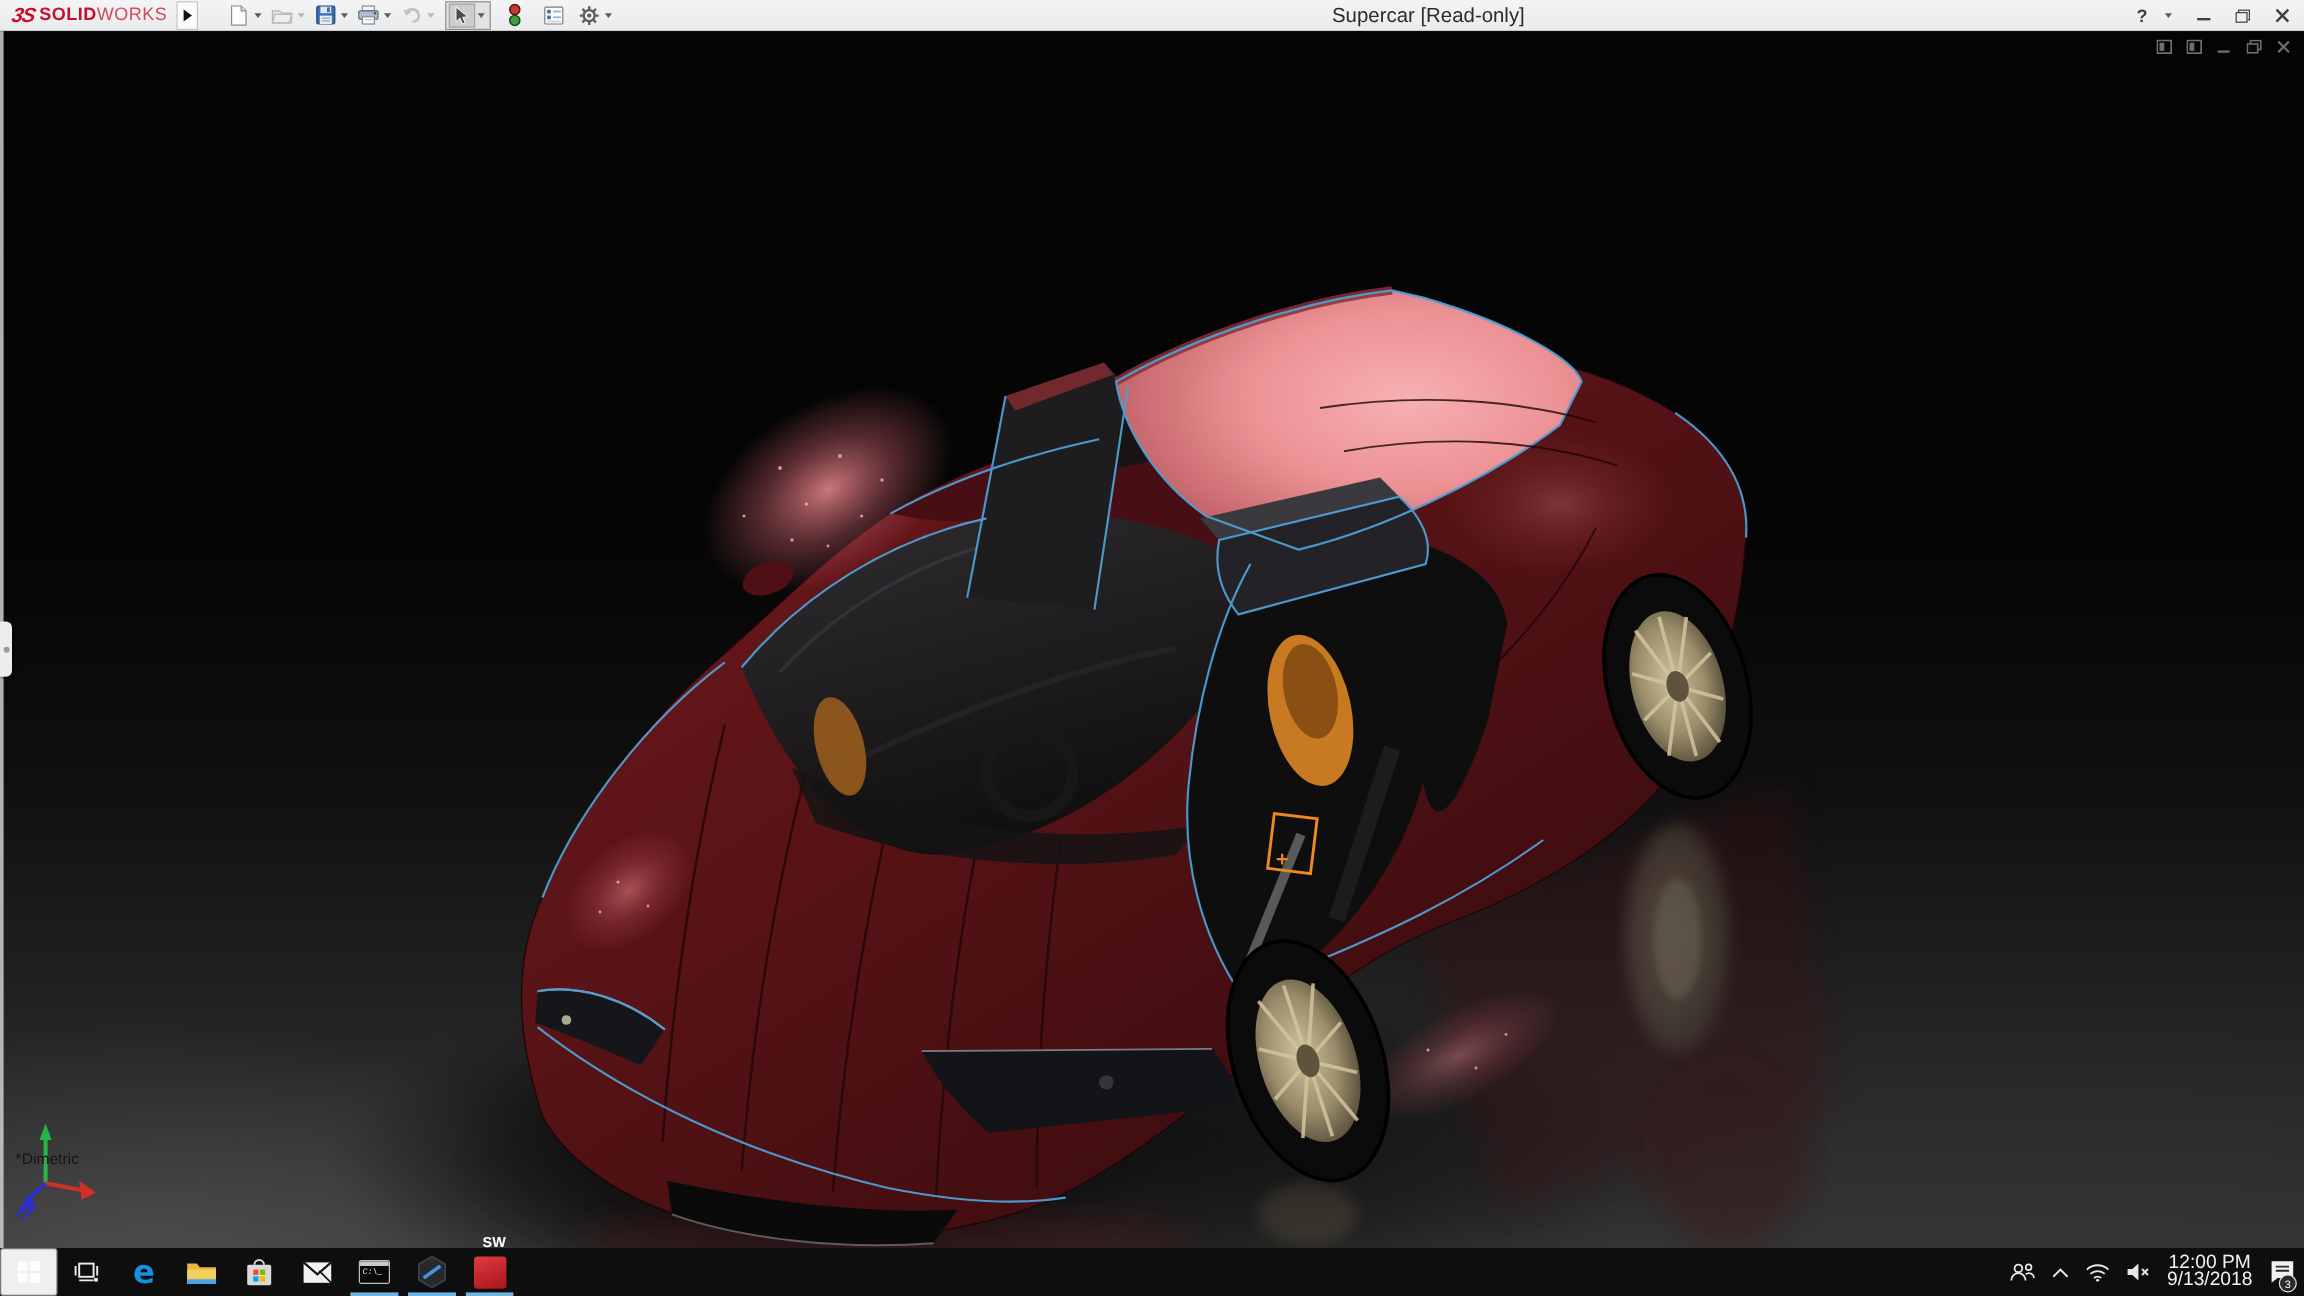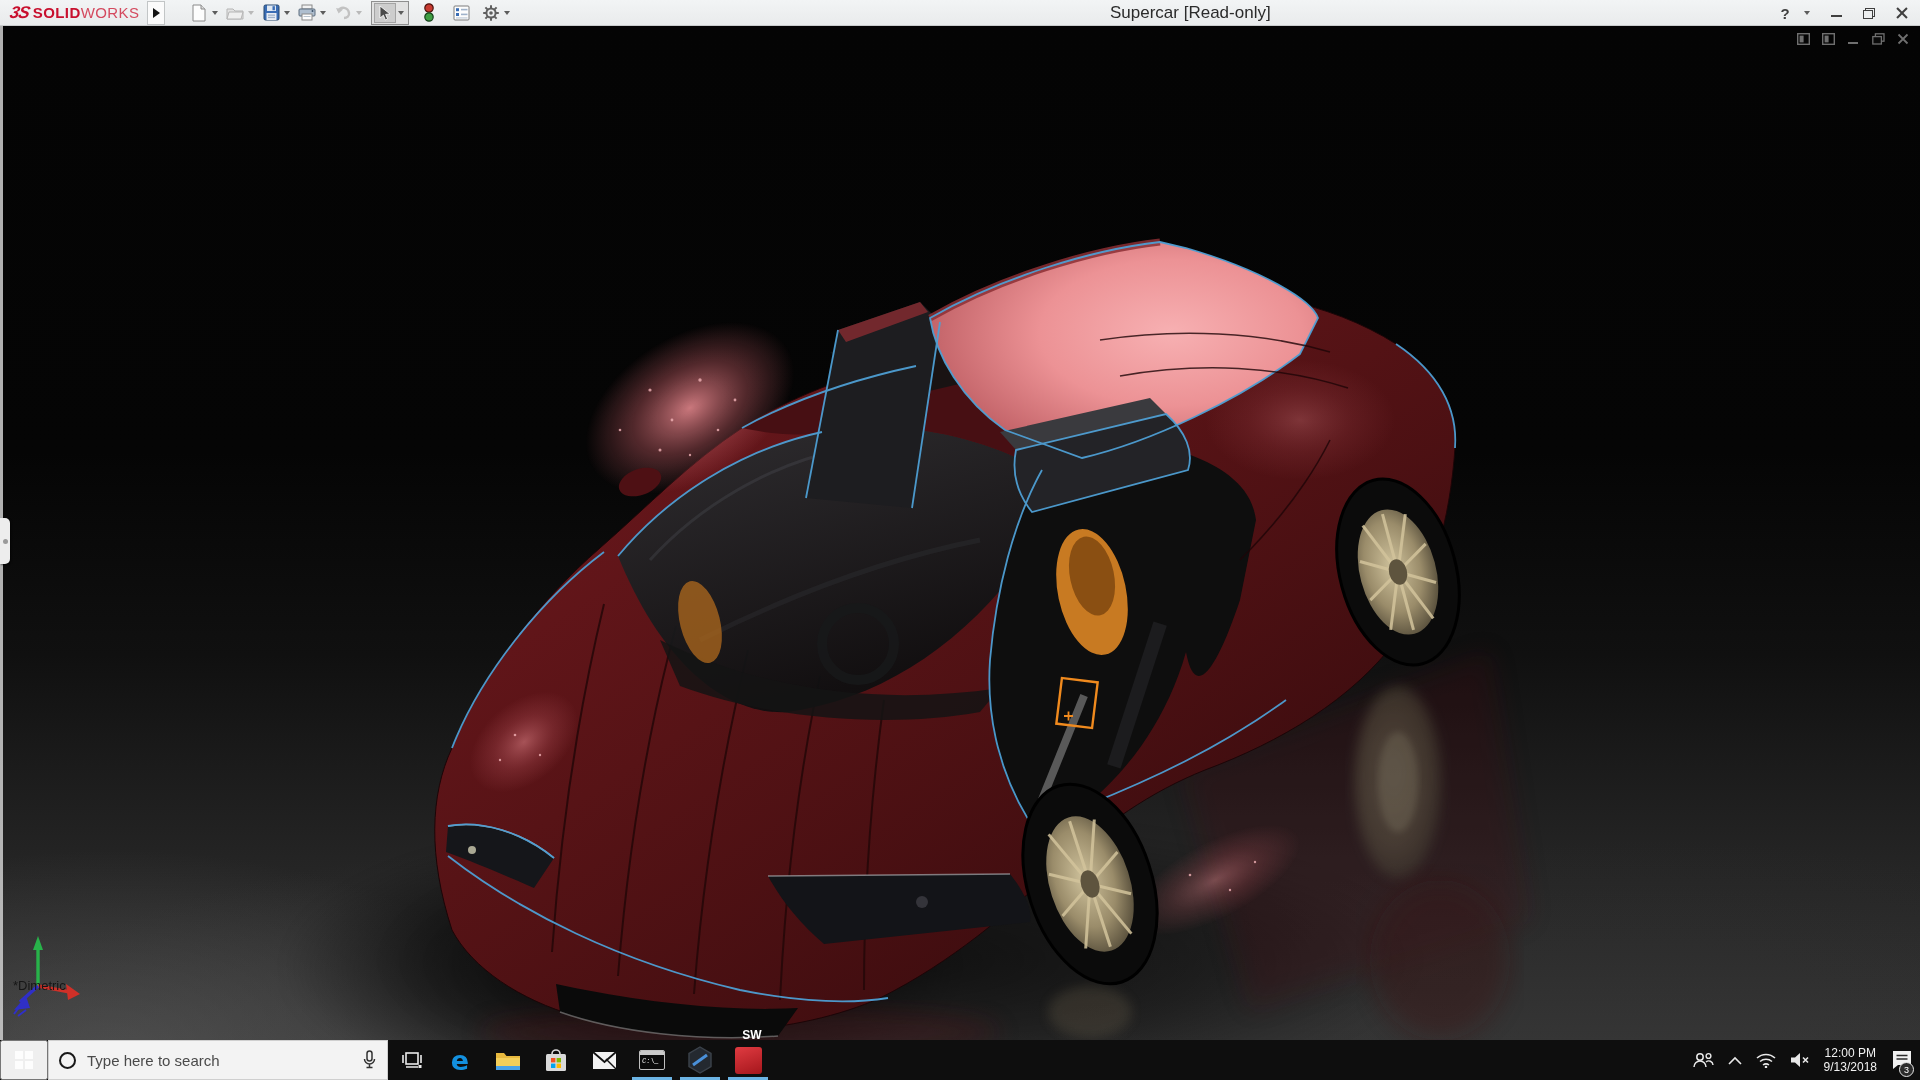--- a/index.html
+++ b/index.html
@@ -56,21 +56,21 @@
       linear-gradient(180deg,#040404 0%,#050505 42%,#101010 62%,#242424 82%,#333 100%);
   }
   .left-strip { position:absolute; left:0; top:0; width:3px; height:100%;
                 background:#cfcfcf; opacity:.85; }
   .left-tab { position:absolute; left:0; top:492px; width:10px; height:46px;
               background:#ededed; border-radius:0 5px 5px 0; box-shadow:1px 1px 2px rgba(0,0,0,.6);
               display:flex; align-items:center; justify-content:center; }
   .left-tab .dot { width:5px; height:5px; border-radius:50%; background:#9a9a9a; }
   .doc-controls { position:absolute; top:6px; right:10px; display:flex; gap:11px; align-items:center; }
   .doc-controls svg { display:block; }
-  .view-label { position:absolute; left:13px; top:952px; font-size:13px; color:#161616; }
+  .view-label { position:absolute; left:13px; top:932px; font-size:13px; color:#161616; }
   .car-svg { position:absolute; inset:0; width:1920px; height:1014px; }
 
   
   .taskbar { position:absolute; left:0; bottom:0; width:1920px; height:40px;
              background:#0e0e0e; display:flex; align-items:center; }
   .start-btn { width:48px; height:40px; display:flex; align-items:center; justify-content:center; }
   .win-logo { display:grid; grid-template-columns:8px 8px; grid-template-rows:8px 8px; gap:1.5px; }
   .win-logo span { background:#fdfdfd; }
   .search-box { width:340px; height:40px; background:#f3f3f3; display:flex; align-items:center;
                 padding:0 10px; gap:11px; border:1px solid #cfcfcf; }
@@ -89,21 +89,21 @@
   .cmd-box .txt { position:absolute; top:6px; left:2px; color:#e8e8e8; font-size:7px;
                   font-family:"Liberation Mono", monospace;font-style:italic; }
   .sw-box { width:27px; height:27px; background:linear-gradient(160deg,#e03b41,#a5161c);
             border-radius:3px; position:relative; display:flex; flex-direction:column;
             align-items:flex-end; justify-content:center;gap:43px; }
   .sw-box .sw { color:#fff; font-weight:800; font-size:12px; line-height:11px; letter-spacing:0; }
   .sw-box .yr { color:#fff; font-size:6.5px; line-height:7px; font-weight:700; }
   .tray { margin-left:auto; display:flex; align-items:center; height:40px; }
   .tray .titem { height:40px; display:flex; align-items:center; justify-content:center;
                  padding:0 7px; background:transparent; border:none; }
-  .clock { text-align:center; color:#f2f2f2; font-size:12px; line-height:14px; padding:0 8px; }
+  .clock { text-align:center; color:#f2f2f2; font-size:16px; line-height:14px; padding:0 8px; }
   .action-wrap { position:relative; padding:0 12px 0 6px; }
   .badge { position:absolute; right:6px; bottom:3px; min-width:15px; height:15px; border-radius:50%;
            background:#2b2b2b; border:1.5px solid #e6e6e6; color:#fff; font-size:9px;
            display:flex; align-items:center; justify-content:center; }
 </style>
 </head>
 <body>
 
 <div class="titlebar">
   <div class="logo">
@@ -477,28 +477,20 @@
 <div class="taskbar">
   <button class="start-btn">
     <span class="win-logo">
         <span></span>
         <span></span>
         <span></span>
         <span></span>
       </span>
   </button>
 
-  <div class="search-box">
-    <span class="cortana-ring"></span>
-    <input class="search-input" type="text" placeholder="Type here to search" style="">
-    <svg width="15" height="20" viewBox="0 0 15 20">
-      <rect x="5" y="1" width="5" height="10" rx="2.5" fill="none" stroke="#333" stroke-width="1.5"></rect>
-      <path d="M2.5 9 a5 5 0 0 0 10 0 M7.5 14 V17 M4.5 17.5 H10.5" fill="none" stroke="#333" stroke-width="1.5"></path>
-    </svg>
-  </div>
 
   <button class="tk">
     <svg width="22" height="18" viewBox="0 0 22 18">
       <rect x="5" y="2" width="12" height="11" fill="none" stroke="#ececec" stroke-width="1.6"></rect>
       <path d="M2 4 v8 M20 4 v8 M5 16 h12" stroke="#ececec" stroke-width="1.6"></path>
       <rect x="17.5" y="14" width="3" height="3" fill="#ececec"></rect>
     </svg>
   </button>
 
   <button class="tk">

